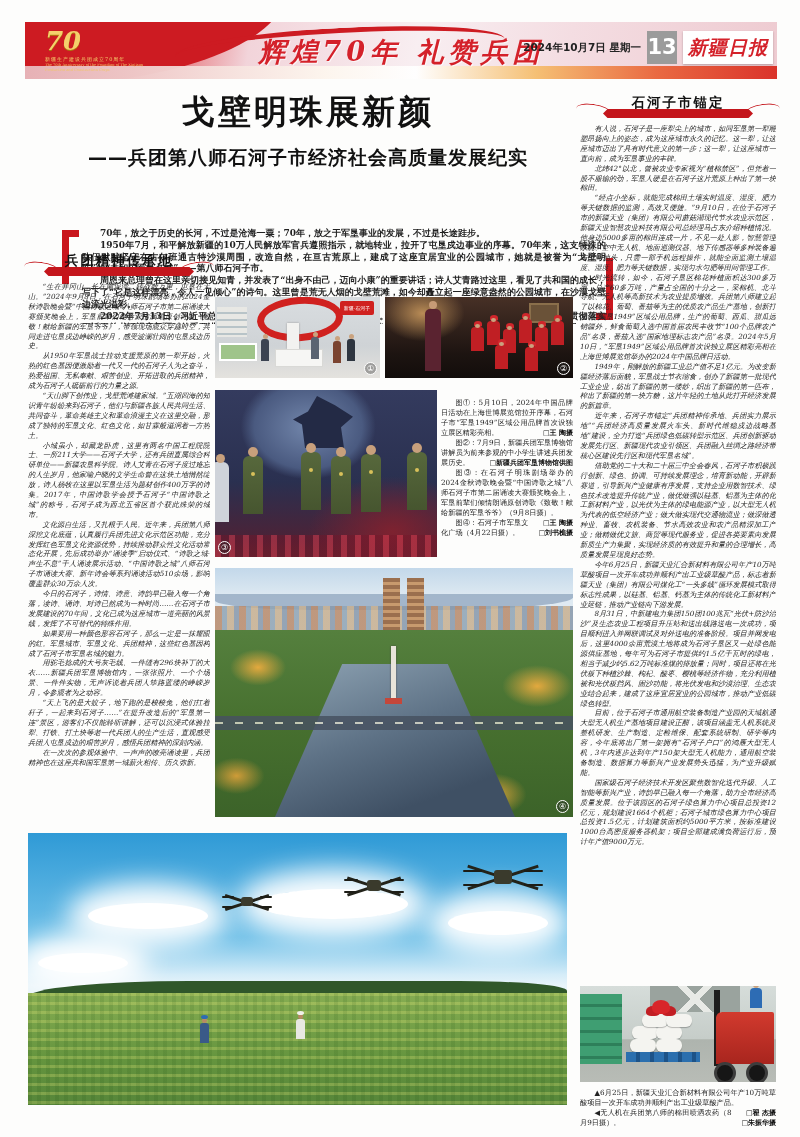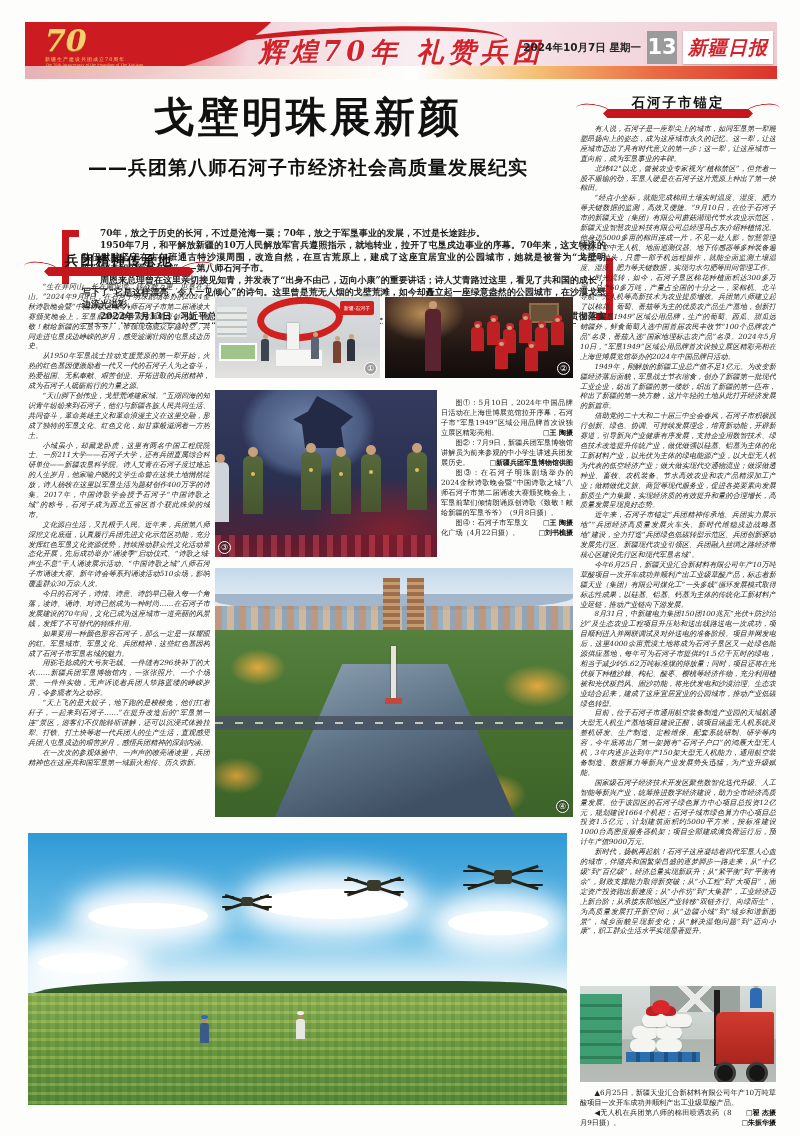--- a/index.html
+++ b/index.html
@@ -11,38 +11,38 @@
     background:linear-gradient(100deg,#c8161e 0%,#d3262c 12%,#e46a70 19%,#f2d4da 30%,#f8eef1 52%,#f4dde2 72%,#eecbd1 100%);}
   .banner::before{content:"";position:absolute;left:-40px;top:-30px;width:300px;height:95px;
     background:#cd1b22;border-radius:0 0 90% 0/0 0 100% 0;}
   .banner::after{content:"";position:absolute;left:0;bottom:0;width:100%;height:13px;
     background:linear-gradient(to right,#e8b9bd 0%,#fdf6ee 40%,#ffffff 52%,#f5be6e 68%,#e9643a 84%,#d92b22 100%);
     opacity:.95;}
   .swoosh{position:absolute;left:150px;top:6px;width:330px;height:34px;border-radius:50%;
     border-top:5px solid #cd1b22;transform:rotate(-3deg);}
   .logo{position:absolute;left:20px;top:4px;width:130px;text-align:left;z-index:3;}
   .logo-70{font-family:"DejaVu Serif",serif;font-style:italic;font-weight:bold;
-    font-size:30px;color:#f5d06c;line-height:30px;text-shadow:0 1px 0 #a8830f;}
+    font-size:26px;color:#f5d06c;line-height:30px;text-shadow:0 1px 0 #a8830f;}
   .logo-cn{font-size:5px;color:#f5d06c;letter-spacing:1px;}
   .logo-en{font-size:4px;color:#f0c56a;transform:scale(.9);transform-origin:left;}
   .slogan{position:absolute;left:1px;right:0;top:12px;text-align:center;z-index:3;
     font-family:"DejaVu Serif",serif;font-style:italic;font-weight:bold;
     font-size:27px;color:#d4212a;letter-spacing:5px;text-shadow:1px 1px 0 rgba(255,255,255,.7);}
   .issue{position:absolute;right:4px;top:9px;display:flex;align-items:center;gap:6px;z-index:4;}
   .issue .date{font-family:"DejaVu Sans",sans-serif;font-size:10.5px;font-weight:bold;color:#222;}
   .issue .pageno{display:inline-block;background:#9b9b9b;color:#fff;font-family:"DejaVu Sans",sans-serif;
     font-weight:bold;font-size:21px;line-height:33px;width:30px;text-align:center;}
   .issue .masthead{display:inline-block;background:#fff;color:#d4212a;
     font-family:"DejaVu Serif",serif;font-style:italic;font-weight:bold;font-size:19px;
     line-height:33px;padding:0 5px;letter-spacing:1px;box-shadow:0 1px 2px rgba(0,0,0,.25);}
 
   
   .headline{position:absolute;left:28px;top:90px;width:560px;text-align:center;}
   .headline h1{margin:0;font-family:"DejaVu Sans",sans-serif;font-weight:900;
-    font-size:41px;letter-spacing:3px;color:#111;}
+    font-size:33px;letter-spacing:3px;color:#111;}
   .headline h2{margin:10px 0 0 0;font-family:"DejaVu Sans",sans-serif;font-weight:bold;
     font-size:19px;color:#111;letter-spacing:1px;}
 
   
   .lead{position:absolute;left:82px;top:228px;width:524px;height:96px;overflow:hidden;}
   .lead p{margin:0;font-size:9px;line-height:11.8px;font-weight:bold;color:#222;
     text-align:justify;text-indent:2em;}
   .bracket{position:absolute;background:#c9161d;}
   .br-l-v{left:62px;top:230px;width:7px;height:54px;}
   .br-l-h{left:62px;top:230px;width:17px;height:7px;}
@@ -252,27 +252,26 @@
       <div class="arc r"></div>
       <span class="t">石河子市锚定</span>
       <div class="ribbon"></div>
     </div>
     <div class="coltext">
       <p>有人说，石河子是一座犁尖上的城市，如同军垦第一犁雕塑昂扬向上的姿态，成为这座城市永久的记忆。这一犁，让这座城市迈出了具有时代意义的第一步；这一犁，让这座城市一直向前，成为军垦事业的丰碑。</p>
       <p>北纬42°以北，曾被农业专家视为“植棉禁区”，但凭着一股不服输的劲，军垦人硬是在石河子这片荒原上种出了第一块棉田。</p>
       <p>“经点小坐标，就能完成棉田土壤实时温度、湿度、肥力等关键数据的监测，高效又便捷。”9月10日，在位于石河子市的新疆天业（集团）有限公司蘑菇湖现代节水农业示范区，新疆天业智慧农业科技有限公司总经理马占东介绍种植情况。他身边5000多亩的棉田连成一片，不见一处人影，智慧管理系统、空中无人机、地面巡测仪器、地下传感器等多种装备遍布田间地头，只需一部手机远程操作，就能全面监测土壤温度、湿度、肥力等关键数据，实现匀水匀肥等田间管理工作。</p>
       <p>时光流转，如今，石河子垦区棉花种植面积达300多万亩，总产60多万吨，产量占全国的十分之一，采棉机、北斗导航、无人机等高新技术为农业提质增效。兵团第八师建立起了以棉花、葡萄、番茄等为主的优质农产品生产基地，创新打造出“军垦1949”区域公用品牌，生产的葡萄、西瓜、甜瓜远销疆外，鲜食葡萄入选中国首届农民丰收节“100个品牌农产品”名录，番茄入选“国家地理标志农产品”名录。2024年5月10日，“军垦1949”区域公用品牌首次设独立展区精彩亮相在上海世博展览馆举办的2024年中国品牌日活动。</p>
       <p>1949年，刚解放的新疆工业总产值不足1亿元。为改变新疆经济落后面貌，军垦战士节衣缩食，创办了新疆第一批现代工业企业，纺出了新疆的第一缕纱，织出了新疆的第一匹布，榨出了新疆的第一块方糖，这片年轻的土地从此打开经济发展的新篇章。</p>
+      <p>近年来，石河子市锚定“兵团精神传承地、兵团实力展示地”“兵团经济高质量发展火车头、新时代维稳戍边战略基地”建设，全力打造“兵团绿色低碳转型示范区、兵团创新驱动发展先行区、新疆现代农业引领区、兵团融入丝绸之路经济带核心区建设先行区和现代军垦名城”。</p>
       <p>借助党的二十大和二十届三中全会春风，石河子市积极践行创新、绿色、协调、可持续发展理念，培育新动能，开辟新赛道，引导新兴产业健康有序发展，支持企业用数智技术、绿色技术改造提升传统产业，做优做强以硅基、铝基为主体的化工新材料产业，以光伏为主体的绿电能源产业，以大型无人机为代表的低空经济产业；做大做实现代交通物流业；做深做透种业、畜牧、农机装备、节水高效农业和农产品精深加工产业；做精做优文旅、商贸等现代服务业，促进各类要素向发展新质生产力集聚，实现经济质的有效提升和量的合理增长，高质量发展呈现良好态势。</p>
-      <p>近年来，石河子市锚定“兵团精神传承地、兵团实力展示地”“兵团经济高质量发展火车头、新时代维稳戍边战略基地”建设，全力打造“兵团绿色低碳转型示范区、兵团创新驱动发展先行区、新疆现代农业引领区、兵团融入丝绸之路经济带核心区建设先行区和现代军垦名城”。</p>
       <p>今年6月25日，新疆天业汇合新材料有限公司年产10万吨草酸项目一次开车成功并顺利产出工业级草酸产品，标志着新疆天业（集团）有限公司煤化工“一头多线”循环发展模式取得标志性成果，以硅基、铝基、钙基为主体的传统化工新材料产业延链，推动产业链向下游发展。</p>
       <p>8月31日，中新建电力集团150团100兆瓦“光伏+防沙治沙”及生态农业工程项目升压站和送出线路送电一次成功，项目顺利进入并网联调试及对外送电的准备阶段。项目并网发电后，这里4000余亩荒漠土地将成为石河子垦区又一处绿色能源供应基地，每年可为石河子市提供约1.5亿千瓦时的绿电，相当于减少约5.62万吨标准煤的排放量；同时，项目还将在光伏板下种植沙棘、枸杞、酸枣、樱桃等经济作物，充分利用植被和光伏板挡风、固沙功能，将光伏发电和沙漠治理、生态农业结合起来，建成了这座宜居宜业的公园城市，推动产业低碳绿色转型。</p>
       <p>目前，位于石河子市通用航空装备制造产业园的天域航通大型无人机生产基地项目建设正酣，该项目涵盖无人机系统及整机研发、生产制造、定检维保、配套系统研制、研学等内容，今年底将出厂第一架拥有“石河子户口”的鸿雁大型无人机，3年内逐步达到年产150架大型无人机能力，通用航空装备制造、数据算力等新兴产业发展势头迅猛，为产业升级赋能。</p>
-      <p>国家级石河子经济技术开发区聚焦数智化迭代升级、人工智能等新兴产业，统筹推进数字经济建设，助力全市经济高质量发展。位于该园区的石河子绿色算力中心项目总投资12亿元，规划建设1664个机柜；石河子城市绿色算力中心项目总投资1.5亿元，计划建筑面积约5000平方米，按标准建设1000台高密度服务器机架；项目全部建成满负荷运行后，预计年产值9000万元。</p>
-      <p>新时代，扬帆再起航！石河子这座凝结着四代军垦人心血的城市，伴随共和国繁荣昌盛的逐梦脚步一路走来，从“十亿级”到“百亿级”，经济总量实现新跃升；从“紧平衡”到“平衡有余”，财政支撑能力取得新突破；从“小工程”到“大项目”，固定资产投资跑出新速度；从“小作坊”到“大集群”，工业经济迈上新台阶；从承接东部地区产业转移“双链齐行、向绿而生”，为高质量发展打开新空间；从“边疆小城”到“城乡和谐新图景”，城乡面貌呈现新变化；从“解决温饱问题”到“迈向小康”，职工群众生活水平实现显著提升。</p>
+      <p>国家级石河子经济技术开发区聚焦数智化迭代升级、人工智能等新兴产业，诗韵早已融入每一个角落，助力全市经济高质量发展。位于该园区的石河子绿色算力中心项目总投资12亿元，规划建设1664个机柜；石河子城市绿色算力中心项目总投资1.5亿元，计划建筑面积约5000平方米，按标准建设1000台高密度服务器机架；项目全部建成满负荷运行后，预计年产值9000万元。</p>
     </div>
   </aside>
 
   <figure class="photo p1" style="margin:0">
     <div class="shelf"></div>
     <div class="ring"></div>
     <div class="pillar"></div>
     <div class="tag">新疆·石河子</div>
     <div class="model"></div>
     <div class="counter"></div>

